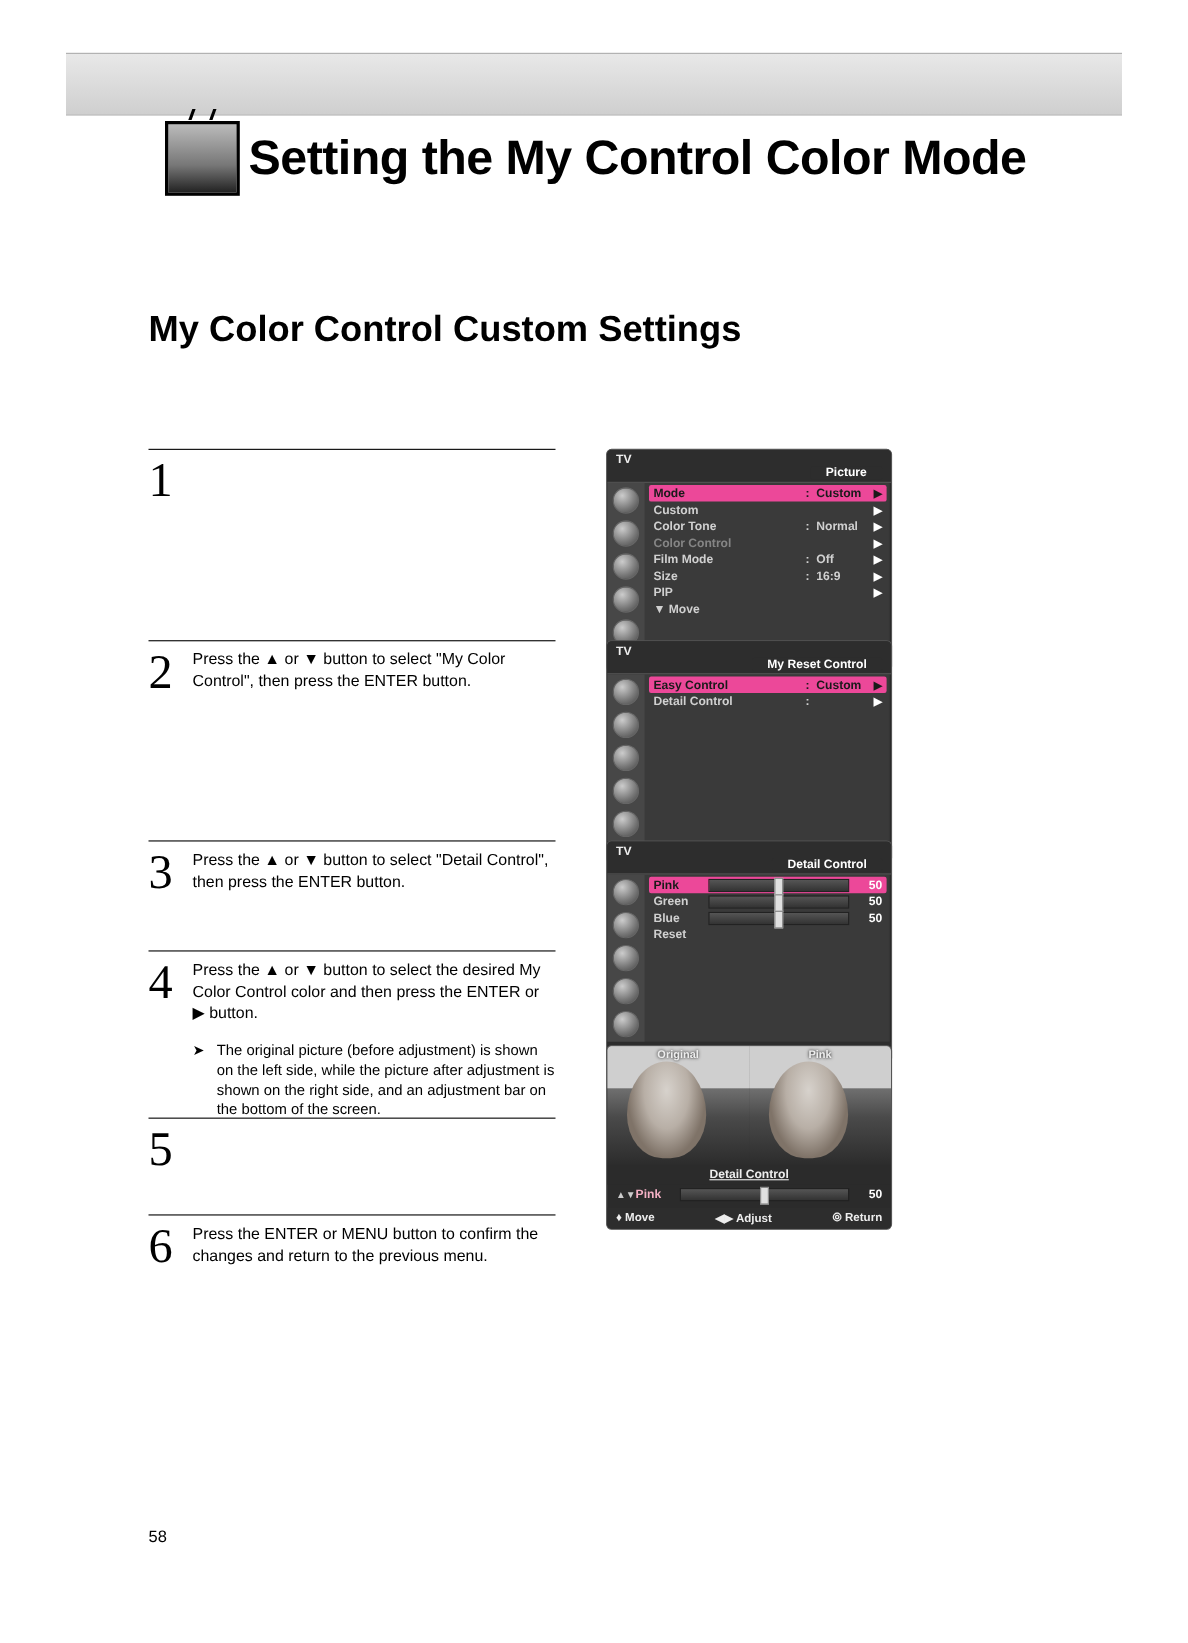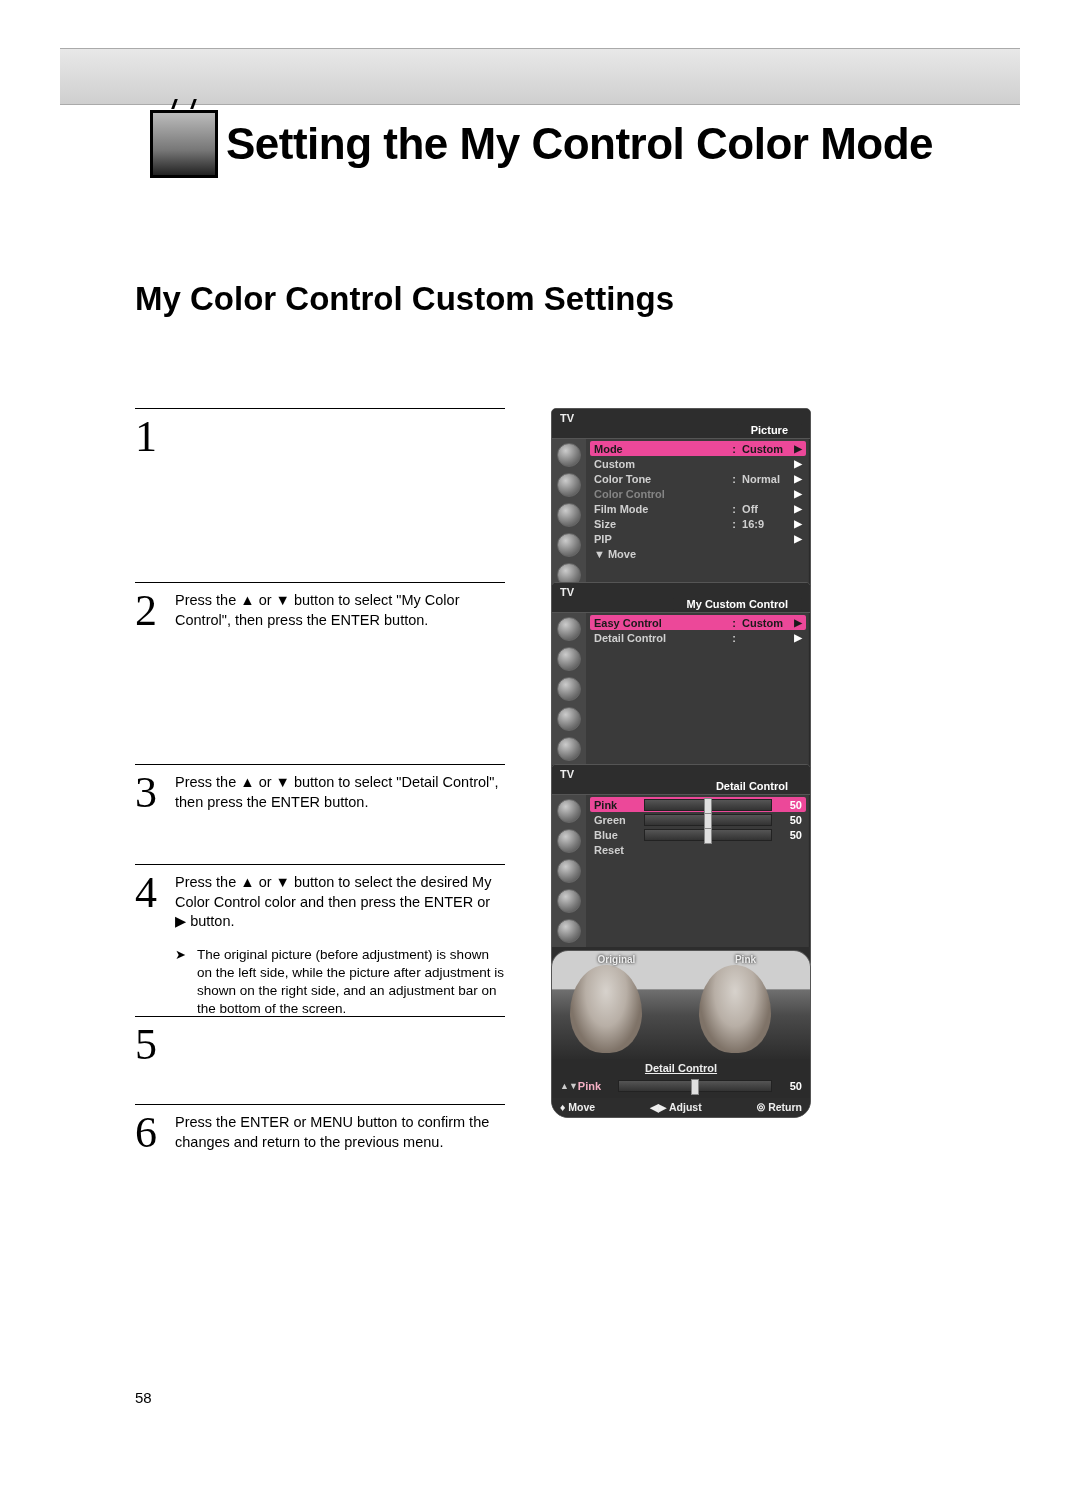--- a/index.html
+++ b/index.html
@@ -205,21 +205,21 @@
     height: 14px;
     background: #e0e0e0;
     border: 1px solid #888;
     transform: translateX(-50%);
   }
   .num-val { width: 24px; text-align: right; color: #fff; }
   
   .preview {
     width: 258px;
     background: #2b2b2b;
-    border-radius: 17px;
+    border-radius: 5px;
     border: 1px solid #555;
     overflow: hidden;
     font-size: 11px;
     color: #eee;
   }
   .preview-imgs {
     display: flex;
   }
   .pimg {
     flex: 1;
@@ -392,21 +392,21 @@
         <span>⏎ <span>Enter</span></span>
         <span>⦾ <span>Return</span></span>
       </div>
     </div>
   </div>
 
   <div class="osd-col" style="top:582px;">
     <div class="osd">
       <div class="osd-header">
         <span>TV</span>
-        <span class="right">My Custom Control</span>
+        <span class="right">My Reset Control</span>
       </div>
       <div class="osd-body">
         <div class="osd-sidebar">
           <div class="sb-ico"></div>
           <div class="sb-ico"></div>
           <div class="sb-ico"></div>
           <div class="sb-ico"></div>
           <div class="sb-ico"></div>
         </div>
         <div class="osd-rows" style="min-height:118px;">

